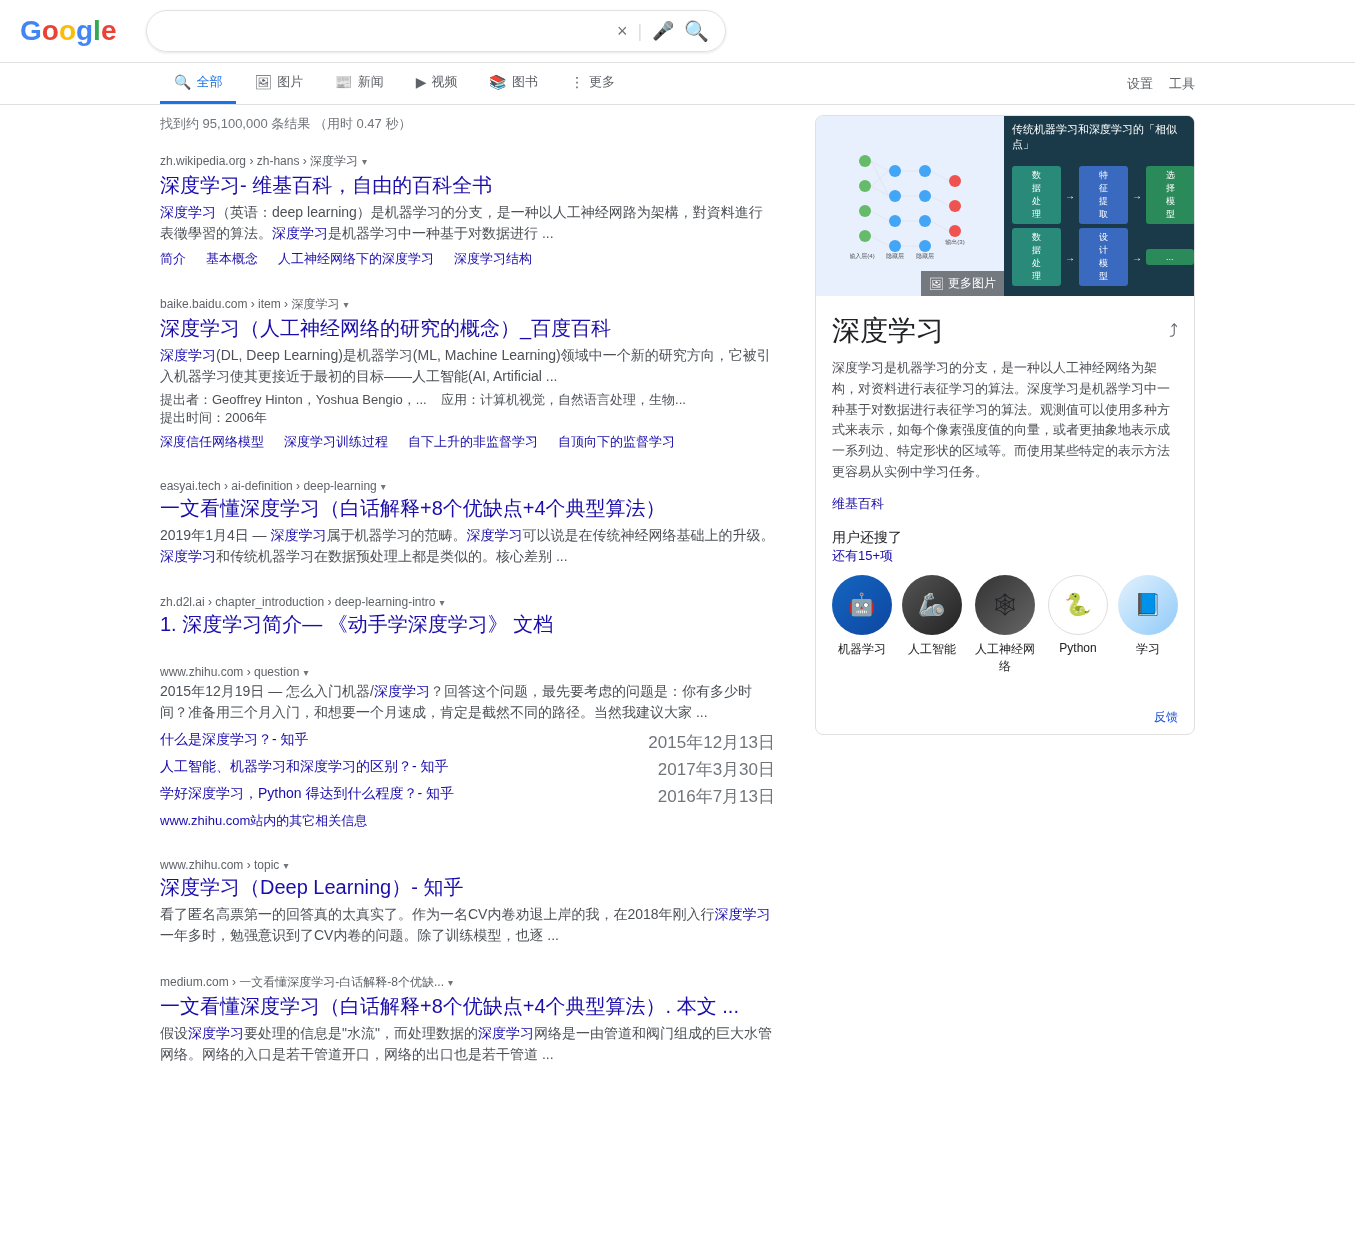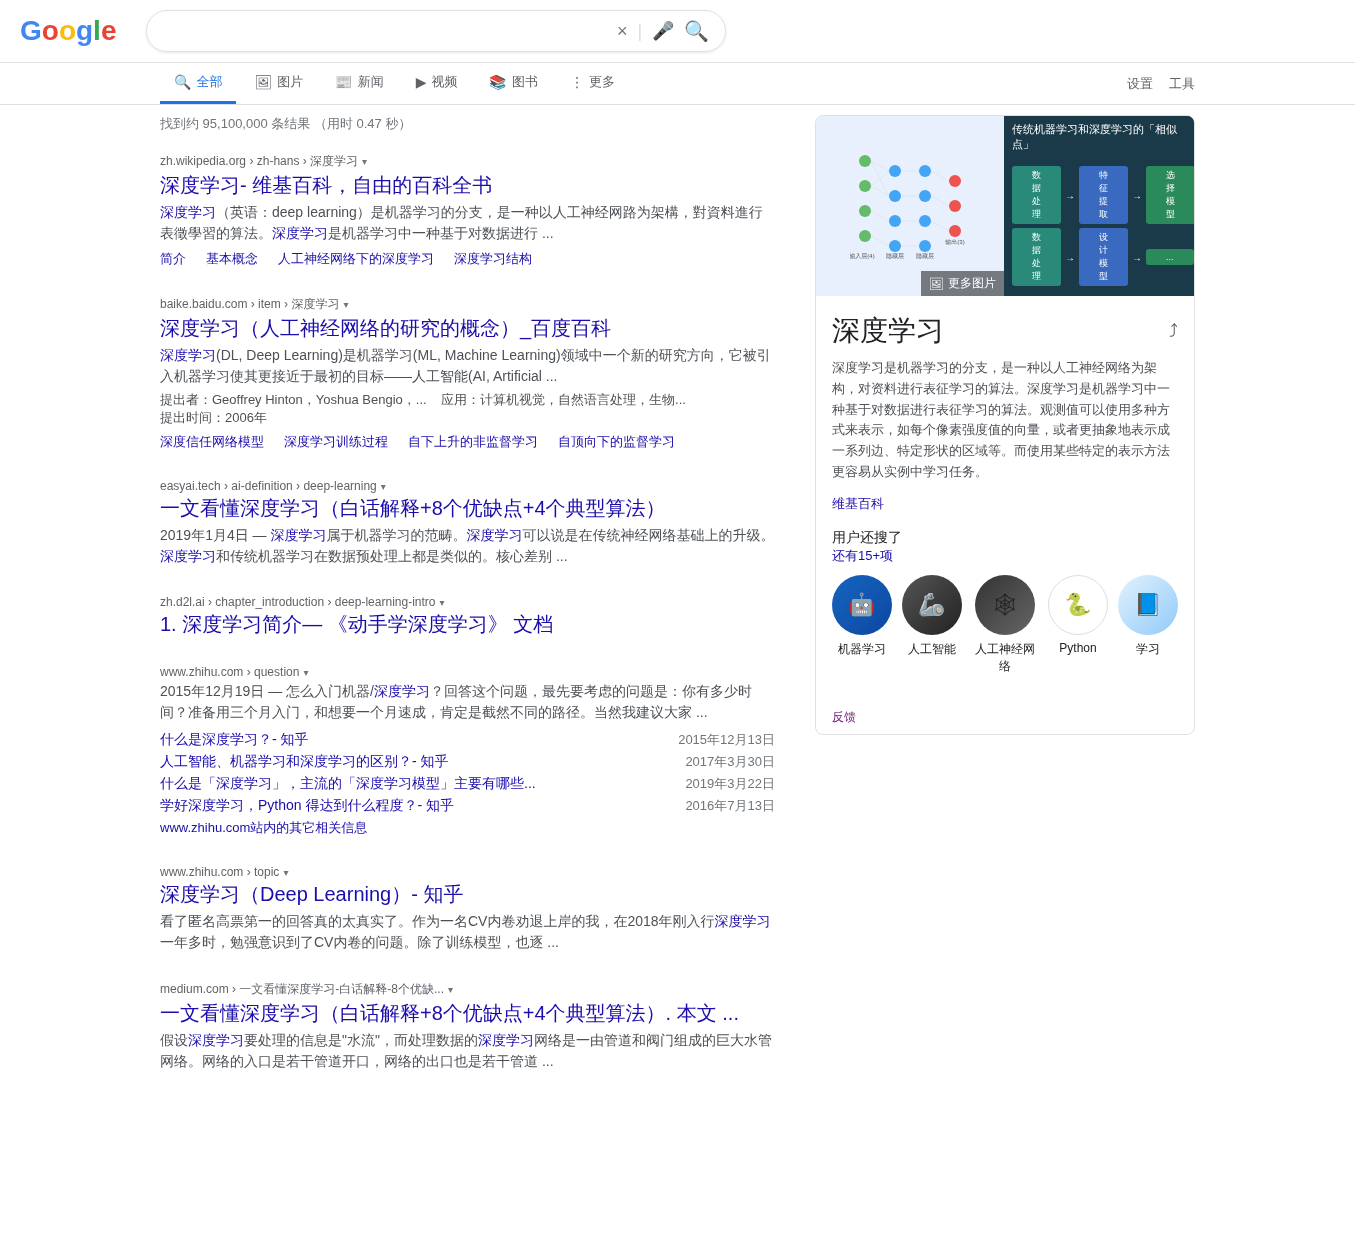--- a/index.html
+++ b/index.html
@@ -44,21 +44,21 @@
     .result-url-text { color: #5f6368; }
     .result-url-arrow { color: #70757a; font-size: 10px; cursor: pointer; }
     .result-title { font-size: 20px; color: #1a0dab; cursor: pointer; margin-bottom: 4px; line-height: 1.3; }
     .result-snippet { font-size: 14px; color: #4d5156; line-height: 1.5; }
     .result-links { display: flex; gap: 20px; margin-top: 6px; flex-wrap: wrap; }
     .result-link { color: #1a0dab; font-size: 13px; cursor: pointer; }
 
     .sub-results { margin-top: 8px; }
     .sub-result-row { display: flex; align-items: flex-start; gap: 10px; margin-bottom: 4px; }
     .sub-result-link { color: #1a0dab; font-size: 14px; cursor: pointer; flex: 1; }
-    .sub-result-date { color: #70757a; font-size: 13px; white-space: nowrap; }
+    .sub-result-date { color: #70757a; font-size: 17px; white-space: nowrap; }
     .site-links-more { color: #1a0dab; font-size: 13px; cursor: pointer; margin-top: 4px; }
 
     
     .sidebar-card { border: 1px solid #e0e0e0; border-radius: 8px; overflow: hidden; }
     .sidebar-images { display: flex; height: 180px; }
     .sidebar-img-main { flex: 1; background: #e8f0fe; display: flex; align-items: center; justify-content: center; position: relative; }
     .sidebar-img-secondary { width: 190px; background: #1a3a4a; display: flex; flex-direction: column; }
     .sidebar-img-title-overlay { background: #1a3a4a; color: #fff; font-size: 13px; padding: 8px; }
     .sidebar-more-images { position: absolute; bottom: 0; right: 0; background: rgba(0,0,0,0.5); color: #fff; font-size: 12px; padding: 4px 8px; cursor: pointer; display: flex; align-items: center; gap: 4px; }
 
@@ -83,21 +83,21 @@
     .also-item { display: flex; flex-direction: column; align-items: center; gap: 6px; cursor: pointer; min-width: 60px; }
     .also-item-img { width: 60px; height: 60px; border-radius: 50%; overflow: hidden; display: flex; align-items: center; justify-content: center; font-size: 22px; }
     .also-item-label { font-size: 12px; color: #202124; text-align: center; }
 
     .ml-img { background: linear-gradient(135deg, #1565c0, #0d47a1); }
     .ai-img { background: linear-gradient(135deg, #555, #222); }
     .nn-img { background: linear-gradient(135deg, #333, #666); }
     .py-img { background: #fff; border: 1px solid #ddd; }
     .learn-img { background: linear-gradient(135deg, #e3f2fd, #90caf9); }
 
-    .feedback-text { text-align: left; color: #701a75; font-size: 12px; cursor: pointer; margin-top: 10px; padding: 8px 16px; }
+    .feedback-text { text-align: right; color: #1d4ed8; font-size: 12px; cursor: pointer; margin-top: 10px; padding: 8px 16px; }
 
     
     .nn-svg { width: 120px; height: 140px; }
   </style>
 </head>
 <body>
 
 <div class="header">
   <div class="google-logo">
     <span class="logo-text">
@@ -218,24 +218,20 @@
         2015年12月19日 — 怎么入门机器/<span style="color:#1a0dab;">深度学习</span>？回答这个问题，最先要考虑的问题是：你有多少时间？准备用三个月入门，和想要一个月速成，肯定是截然不同的路径。当然我建议大家 ...
       </div>
       <div class="sub-results">
         <div class="sub-result-row">
           <span class="sub-result-link">什么是深度学习？- 知乎</span>
           <span class="sub-result-date">2015年12月13日</span>
         </div>
         <div class="sub-result-row">
           <span class="sub-result-link">人工智能、机器学习和<span style="color:#1a0dab;">深度学习</span>的区别？- 知乎</span>
           <span class="sub-result-date">2017年3月30日</span>
-        </div>
-        <div class="sub-result-row">
-          <span class="sub-result-link">什么是「深度学习」，主流的「<span style="color:#1a0dab;">深度学习模型</span>」主要有哪些...</span>
-          <span class="sub-result-date">2019年3月22日</span>
         </div>
         <div class="sub-result-row">
           <span class="sub-result-link">学好深度学习，Python 得达到什么程度？- 知乎</span>
           <span class="sub-result-date">2016年7月13日</span>
         </div>
       </div>
       <div class="site-links-more">www.zhihu.com站内的其它相关信息</div>
     </div>
 
     <div class="result-item">

